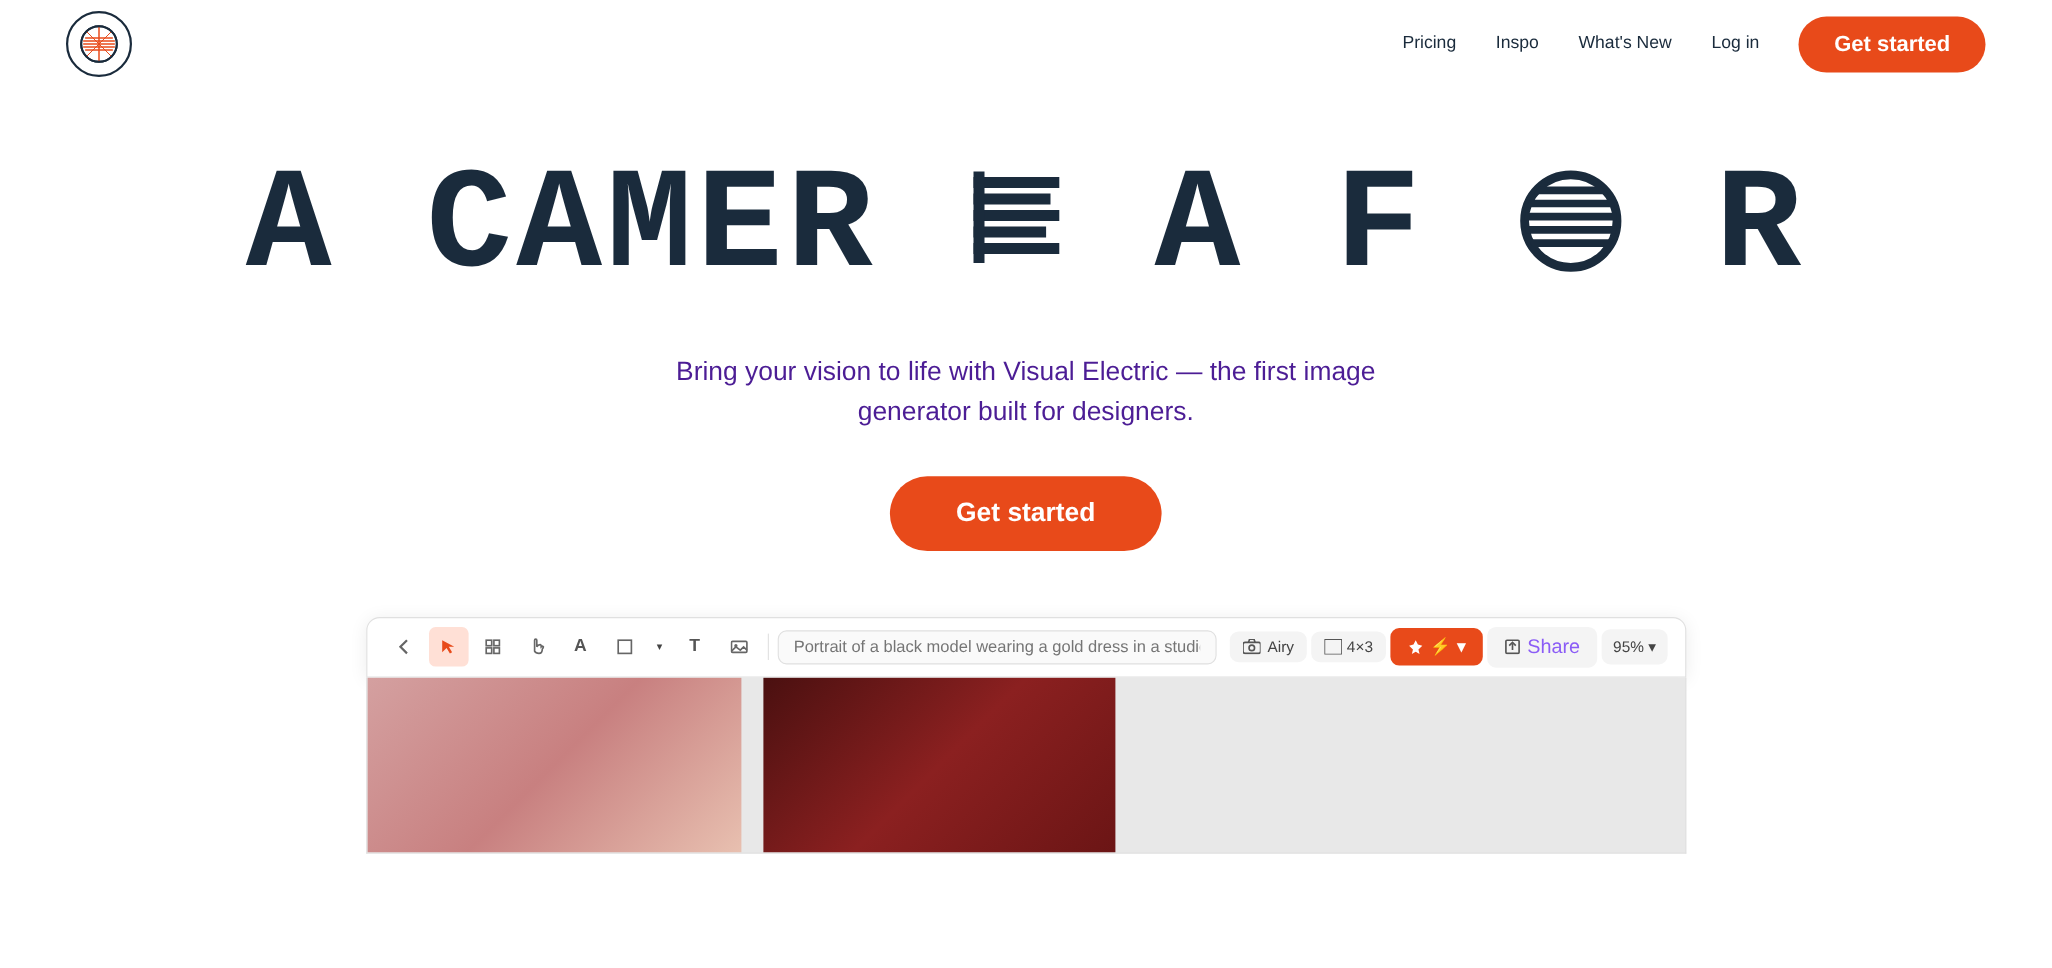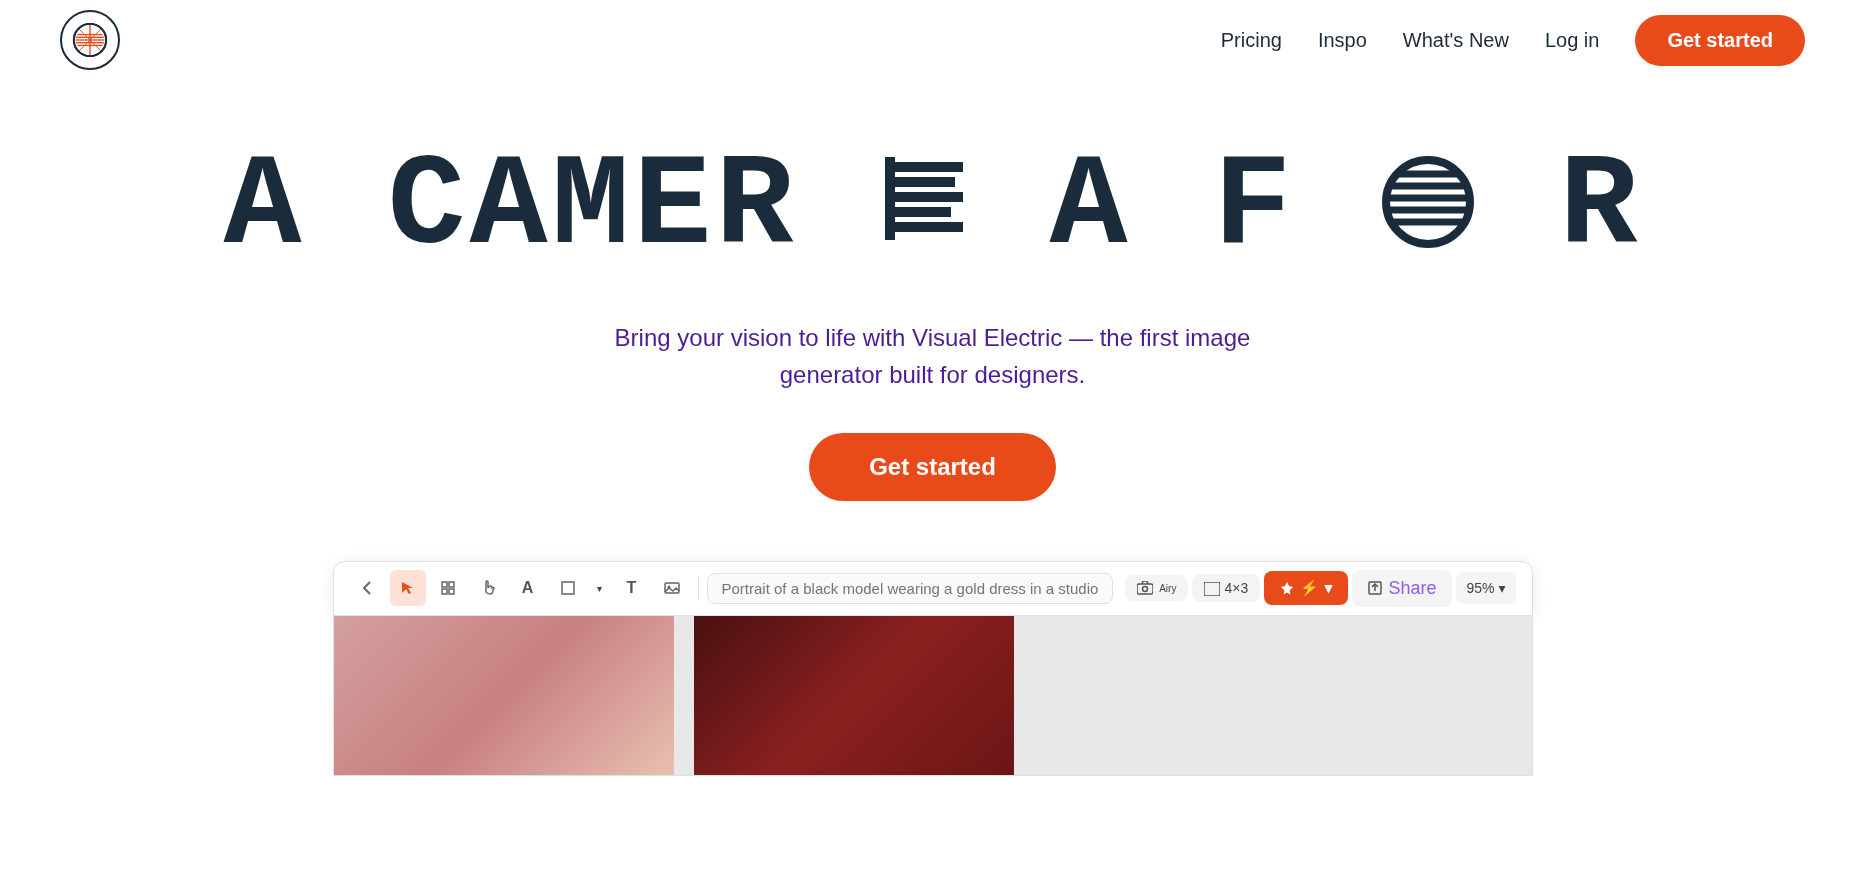--- a/index.html
+++ b/index.html
@@ -37,21 +37,21 @@
       height: 36px;
     }
 
     .nav-right {
       display: flex;
       align-items: center;
       gap: 36px;
     }
 
     .nav-link {
-      font-size: 20px;
+      font-size: 16px;
       color: #1a2b3c;
       text-decoration: none;
       font-weight: 400;
       cursor: pointer;
     }
 
     .nav-cta {
       background: #e84a1a;
       color: #fff;
       border: none;
@@ -154,28 +154,28 @@
       outline: none;
     }
 
     .toolbar-tag {
       display: flex;
       align-items: center;
       gap: 6px;
       background: #f4f4f4;
       border-radius: 8px;
       padding: 6px 12px;
-      font-size: 10px;
+      font-size: 14px;
       color: #444;
       margin-left: 8px;
     }
 
     .toolbar-ratio {
       display: flex;
-      align-items: flex-end;
+      align-items: center;
       gap: 4px;
       background: #f4f4f4;
       border-radius: 8px;
       padding: 6px 12px;
       font-size: 14px;
       color: #444;
     }
 
     .toolbar-generate {
       background: #e84a1a;

